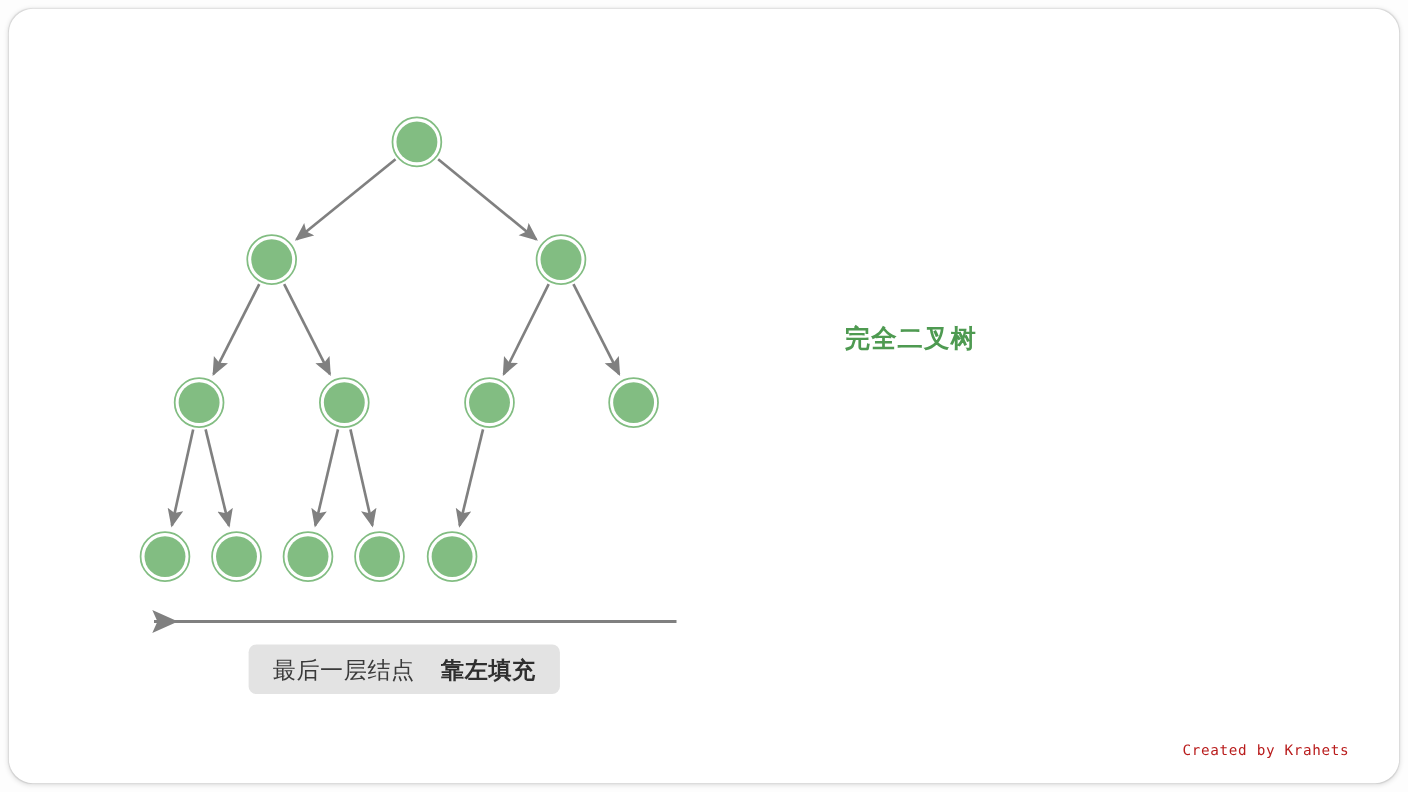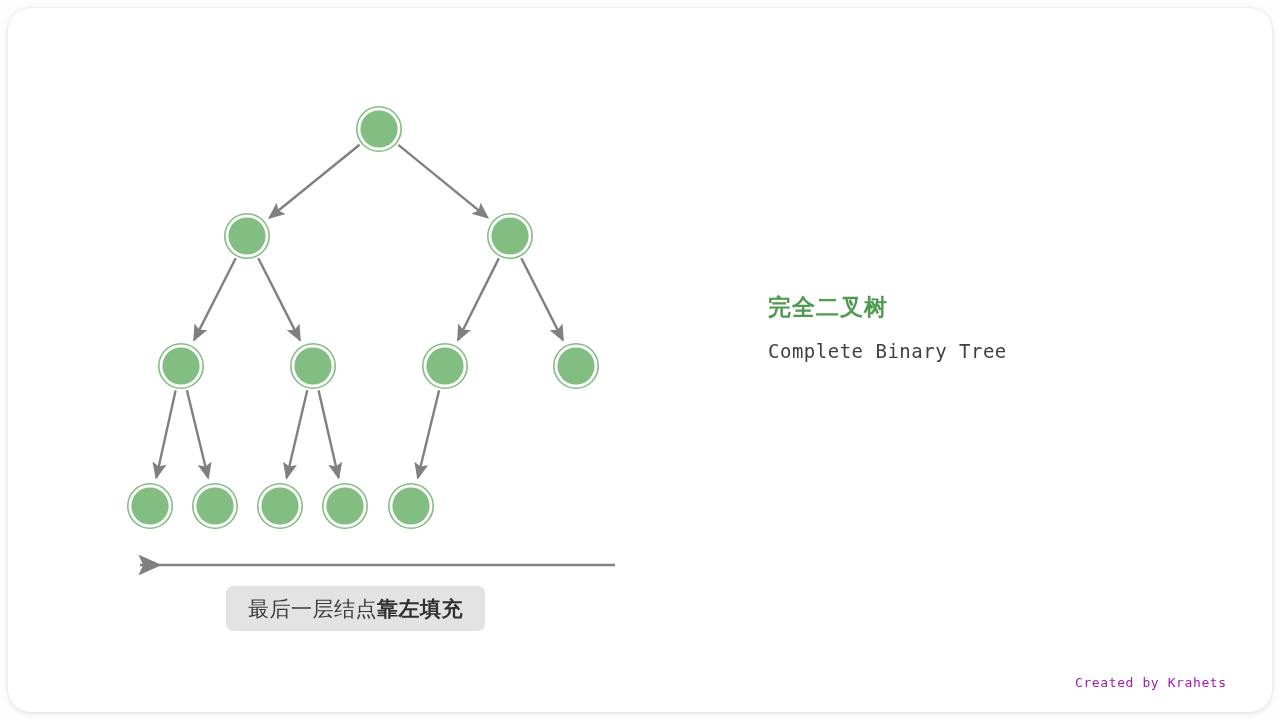--- a/index.html
+++ b/index.html
@@ -76,30 +76,30 @@
     justify-content: center;
     background: #e3e3e3;
     border-radius: 7px;
     font-family: "Liberation Sans", "DejaVu Sans", sans-serif;
     font-size: 21px;
     color: #3a3a3a;
     white-space: nowrap;
     letter-spacing: 0.5px;
     text-align: center;
   }
-  #fill-chip .chip-strong { font-weight: bold; color: #2f2f2f; }
+  #fill-chip .chip-strong { font-weight: bold; color: #2f2f2f; margin-left: 24px; }
   #fill-chip .chip-normal { font-weight: normal; }
   
   #credit {
     position: absolute;
     left: 1075px;
     top: 675px;
     font-family: "DejaVu Sans Mono", "Liberation Mono", monospace;
     font-size: 13px;
-    color: #a21caf;
+    color: #b91c1c;
     letter-spacing: 0.6px;
     white-space: nowrap;
   }
 </style>
 </head>
 <body>
 
 <div id="stage">
 
   <div id="card"></div>
@@ -188,21 +188,20 @@
           <circle cx="411" cy="506" r="18.6" fill="#82bd82"></circle>
         </g>
       </g>
     <g id="axis-layer">
         <line x1="615" y1="565" x2="140" y2="565" stroke="#808080" stroke-width="2.6" marker-end="url(#axis-arrow-head)"></line>
       </g>
   </svg>
 
   <div id="caption">
     <div class="zh-title">完全二叉树</div>
-    <div class="en-subtitle">Complete Binary Tree</div>
   </div>
 
   <div id="fill-chip">
     <span class="chip-normal">最后一层结点</span>
       <span class="chip-strong">靠左填充</span>
   </div>
 
   <div id="credit">Created by Krahets</div>
 
 </div>

